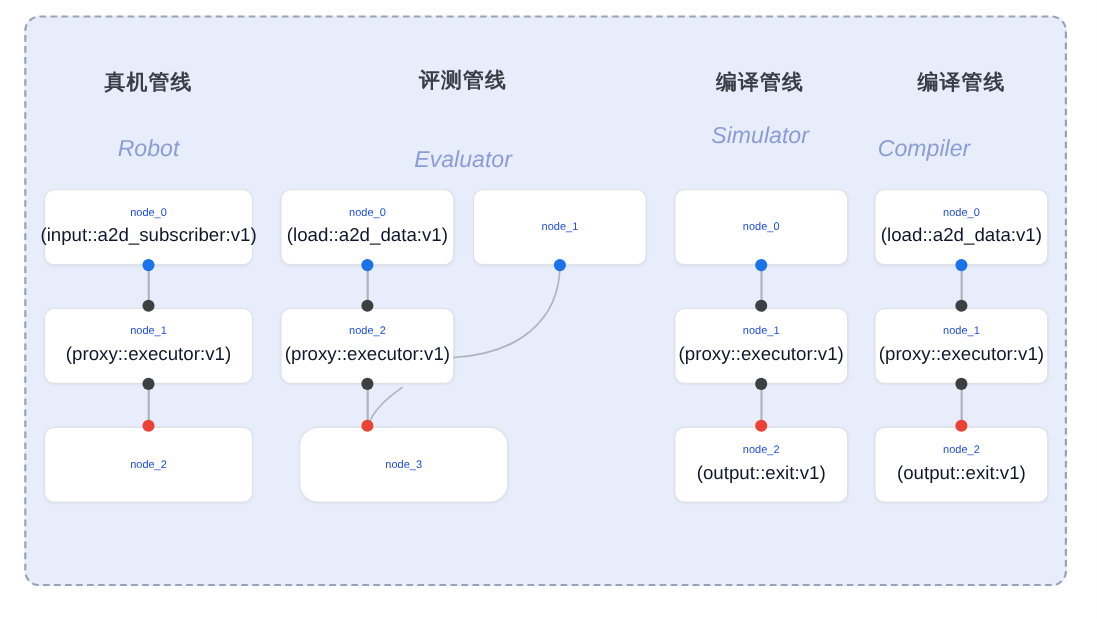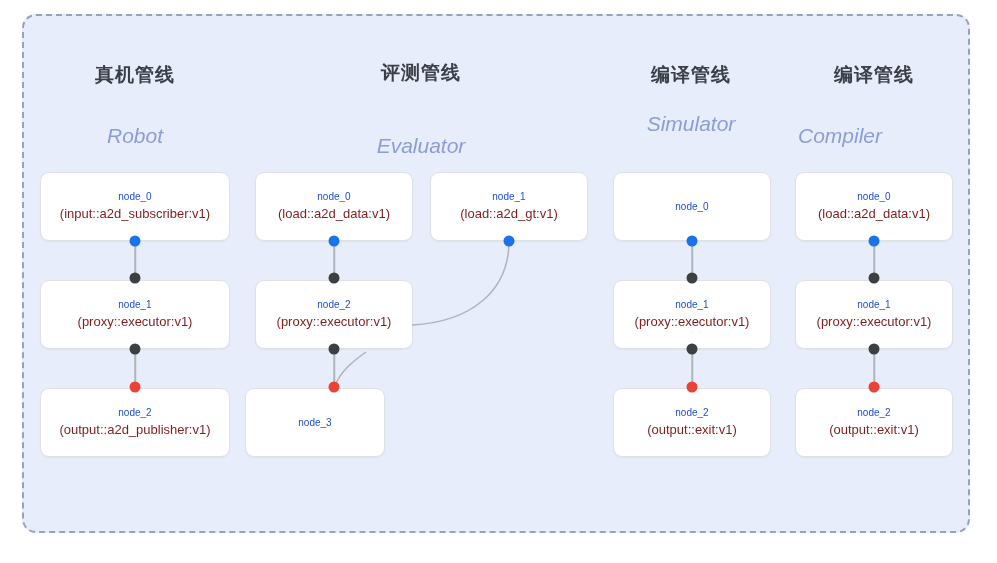--- a/index.html
+++ b/index.html
@@ -63,22 +63,22 @@
     justify-content: center;
     box-shadow: 0 1px 2px rgba(60,64,67,0.06);
   }
   .node-name {
     font-size: 10px;
     color: #1d4ed8;
     line-height: 1.5;
     white-space: nowrap;
   }
   .node-type {
-    font-size: 13px;
-    color: #7f1d1d;
+    font-size: 17px;
+    color: #0f172a;
     line-height: 1.5;
     white-space: nowrap;
   }
   
   .port {
     position: absolute;
     width: 11px;
     height: 11px;
     border-radius: 50%;
     transform: translate(-50%, -50%);
@@ -133,51 +133,49 @@
     <div class="node" style="left:40px; top:280px; width:190px; height:69px;">
       <span class="node-name">node_1</span>
       <span class="node-type">(proxy::executor:v1)</span>
     </div>
     <div class="port port-mid" style="left:135px; top:349px;"></div>
     <div class="link-v" style="left:135px; top:349px; height:38px;"></div>
     <div class="port port-out" style="left:135px; top:387px;"></div>
 
     <div class="node" style="left:40px; top:388px; width:190px; height:69px;">
       <span class="node-name">node_2</span>
-      <span class="node-type">(output::a2d_publisher:v1)</span>
     </div>
   </div>
 
   <div class="column">
     <div class="col-title" style="left:326px; top:60px; width:190px;">评测管线</div>
     <div class="col-subtitle" style="left:326px; top:134px; width:190px;">Evaluator</div>
 
     <div class="node" style="left:255px; top:172px; width:158px; height:69px;">
       <span class="node-name">node_0</span>
       <span class="node-type">(load::a2d_data:v1)</span>
     </div>
     <div class="port port-in" style="left:334px; top:241px;"></div>
     <div class="link-v" style="left:334px; top:241px; height:37px;"></div>
     <div class="port port-mid" style="left:334px; top:278px;"></div>
 
     <div class="node" style="left:430px; top:172px; width:158px; height:69px;">
       <span class="node-name">node_1</span>
-      <span class="node-type">(load::a2d_gt:v1)</span>
     </div>
     <div class="port port-in" style="left:509px; top:241px;"></div>
 
     <div class="node" style="left:255px; top:280px; width:158px; height:69px;">
       <span class="node-name">node_2</span>
       <span class="node-type">(proxy::executor:v1)</span>
     </div>
     <div class="port port-mid" style="left:334px; top:349px;"></div>
     <div class="link-v" style="left:334px; top:349px; height:38px;"></div>
     <div class="port port-out" style="left:334px; top:387px;"></div>
 
-    <div class="node" style="left:245px; top:388px; width:140px; height:69px;">
+    <div class="node" style="left:272px; top:388px; width:190px; height:69px;border-radius:17px;">
       <span class="node-name">node_3</span>
     </div>
   </div>
 
   <div class="column">
     <div class="col-title" style="left:596px; top:62px; width:190px;">编译管线</div>
     <div class="col-subtitle" style="left:596px; top:112px; width:190px;">Simulator</div>
 
     <div class="node" style="left:613px; top:172px; width:158px; height:69px;">
       <span class="node-name">node_0</span>

